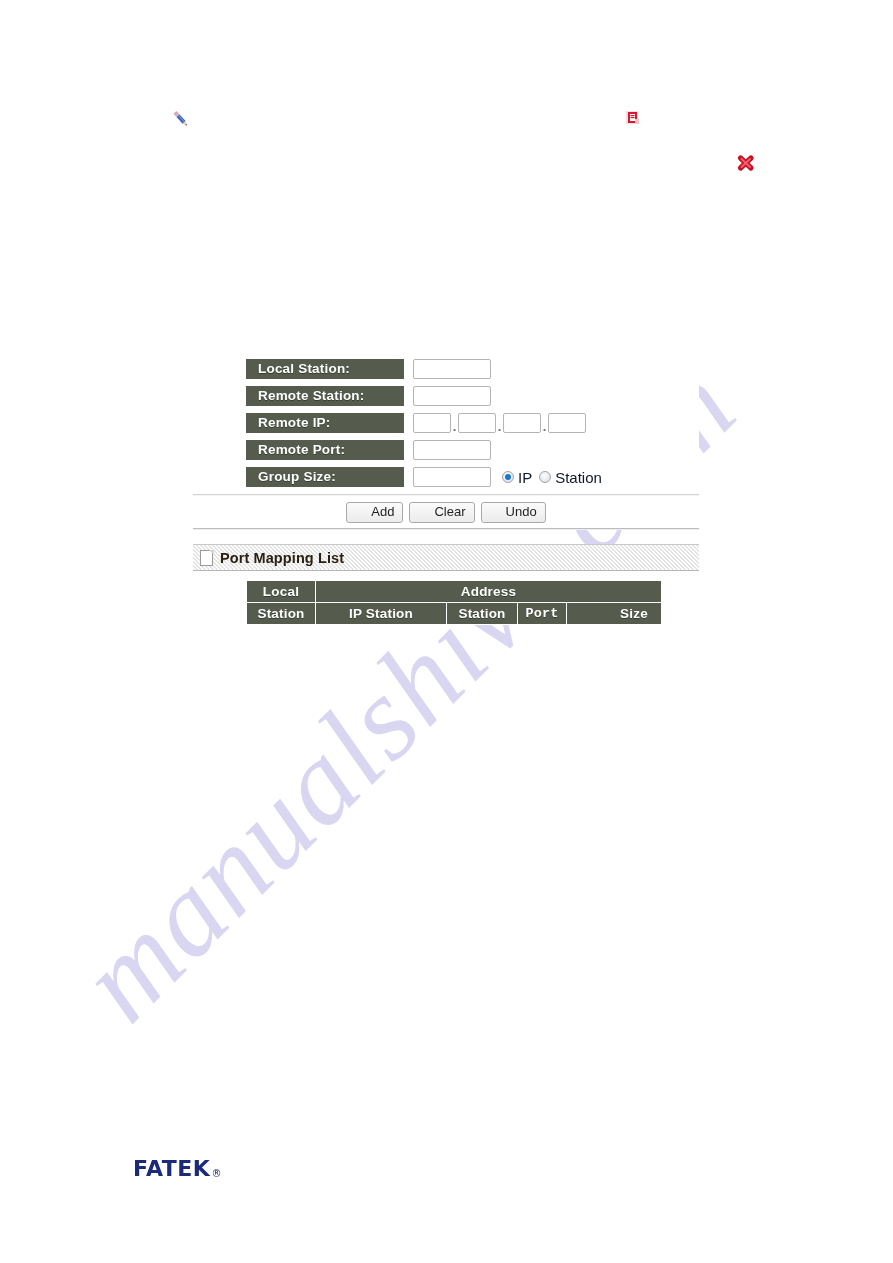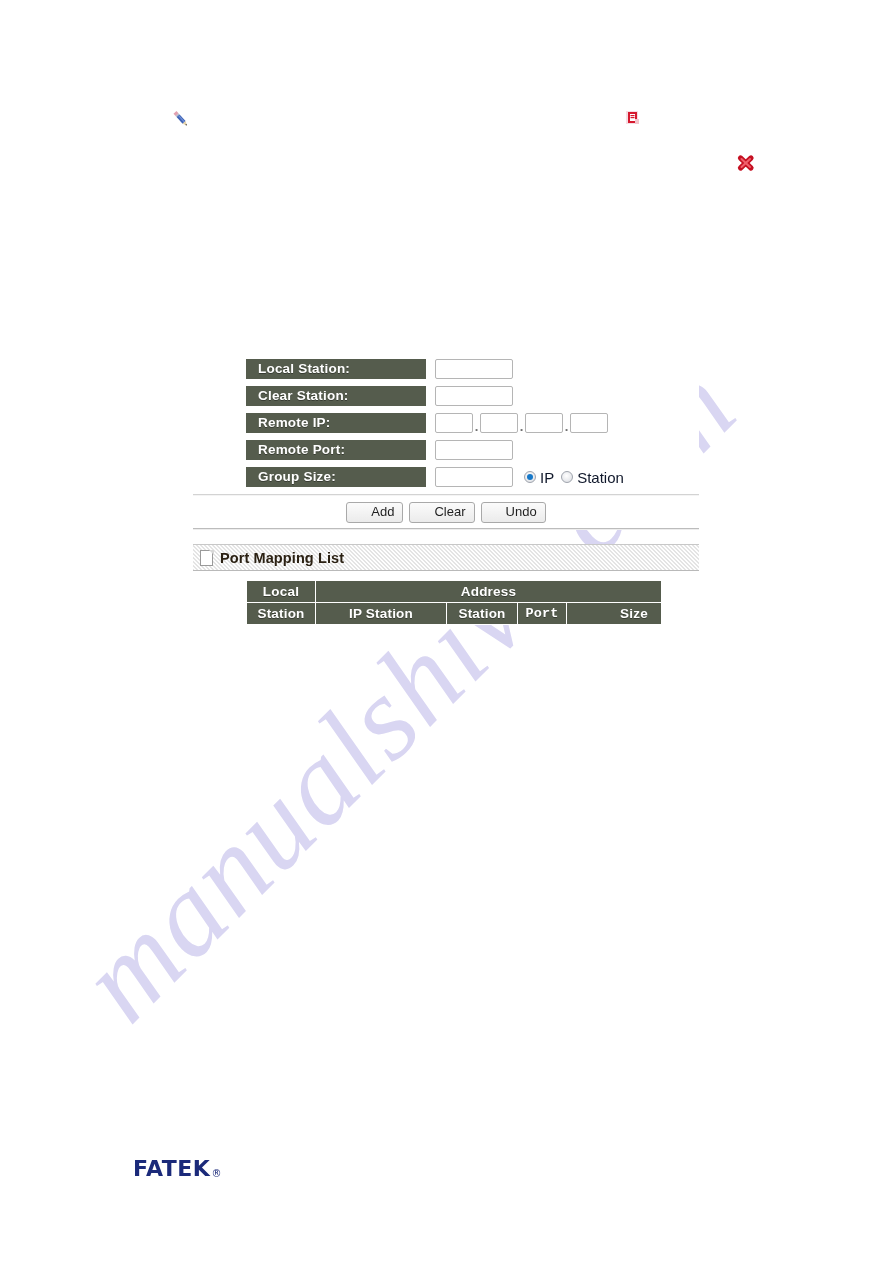--- a/index.html
+++ b/index.html
@@ -144,21 +144,21 @@
     padding: 10px 0 0 0;
   }
 
   .form-row {
     display: flex;
     align-items: center;
     margin-bottom: 7px;
     padding-left: 53px;
   }
   .field-label {
-    width: 180px;
+    width: 158px;
     height: 20px;
     line-height: 20px;
     background: #555c4d;
     color: #ffffff;
     font-size: 13.5px;
     font-weight: bold;
     padding-left: 12px;
     box-sizing: border-box;
     letter-spacing: 0.2px;
     text-shadow: 0 1px 0 rgba(0,0,0,0.35);
@@ -363,21 +363,21 @@
 
 
   <div class="panel-body">
 
     <div class="form-row">
       <span class="field-label">Local Station:</span>
       <input class="txt-input" type="text" value="" style="">
     </div>
 
     <div class="form-row">
-      <span class="field-label">Clear Station:</span>
+      <span class="field-label">Remote Station:</span>
       <input class="txt-input" type="text" value="" style="">
     </div>
 
     <div class="form-row">
       <span class="field-label">Remote IP:</span>
       <span class="ip-group">
         <input class="ip-octet" type="text" value="" style="">
         <span class="ip-dot">.</span>
         <input class="ip-octet" type="text" value="" style="">
         <span class="ip-dot">.</span>

